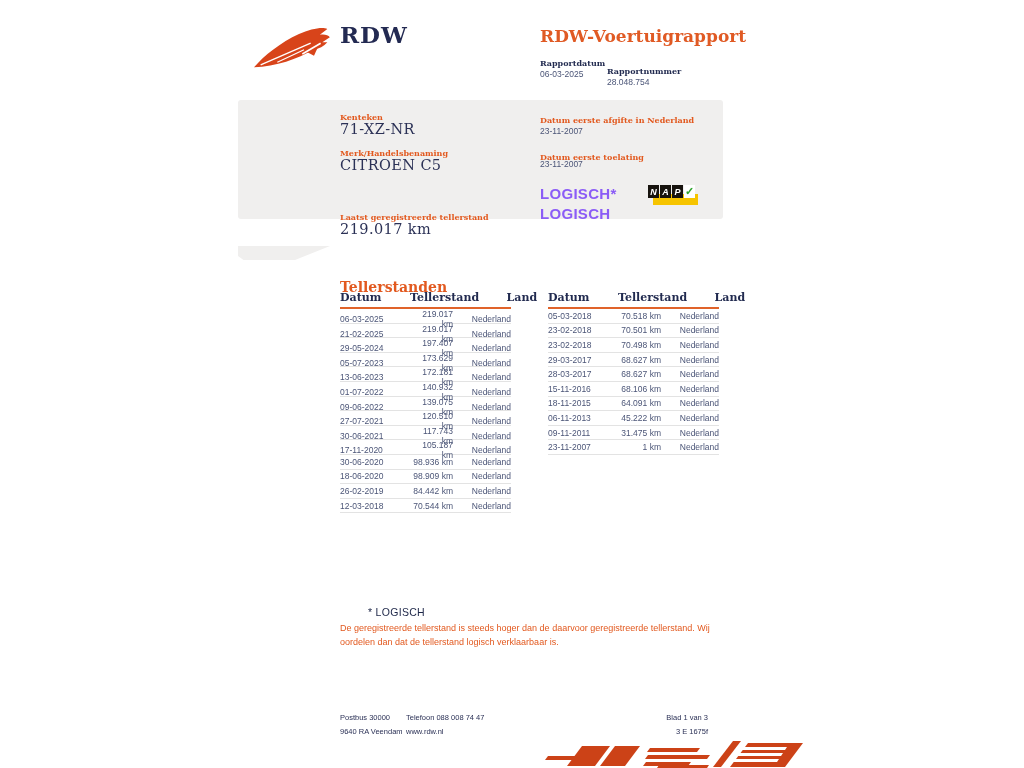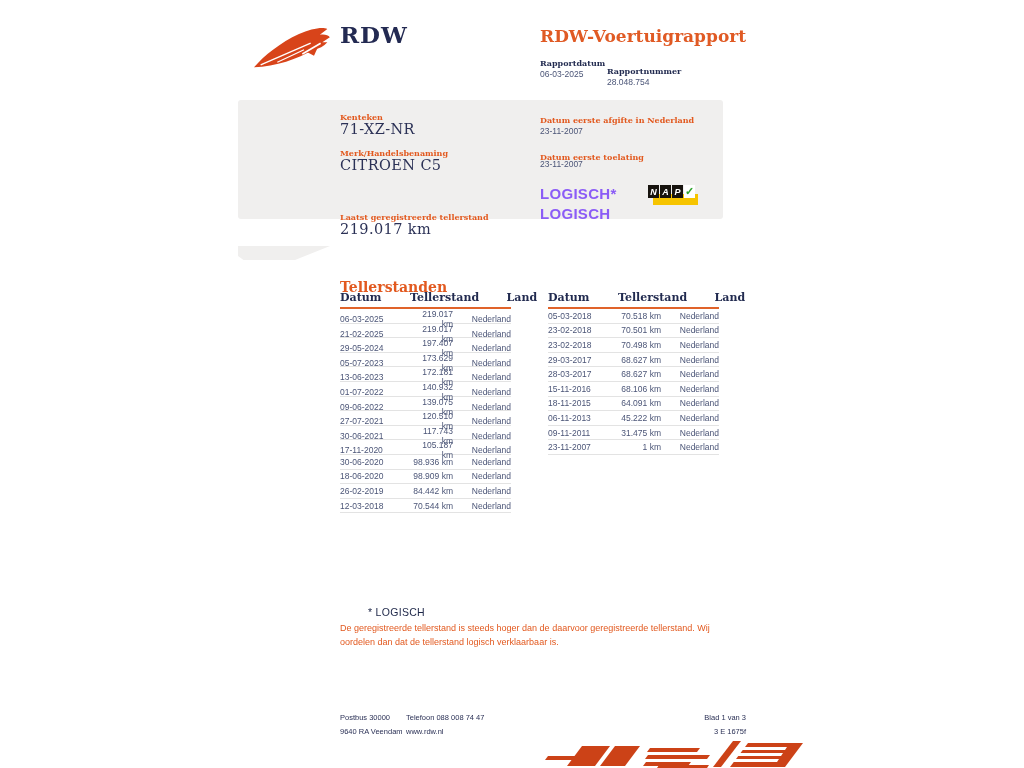--- a/index.html
+++ b/index.html
@@ -83,21 +83,21 @@
   }
   .verdict-t{
     position:absolute;left:340px;top:621px;width:392px;
     font-size:9px;line-height:14px;color:#E2591F;
   }
 
   
   .foot{position:absolute;font-size:7.5px;color:#2b3156;white-space:nowrap;margin-top:11px;}
   .f-l1{top:702px;} .f-l2{top:716px;}
   .fc1{left:340px;} .fc2{left:406px;}
-  .fc3{left:616px;width:130px;text-align:right;}
+  .fc3{left:578px;width:130px;text-align:right;}
   .foot a{color:#2b3156;text-decoration:none;}
 
   .truckart{position:absolute;left:545px;top:739px;width:258px;height:29px;overflow:hidden;}
 </style>
 </head>
 <body>
 
 <div class="page">
 
   <svg class="logo-svg" viewBox="0 0 100 60">

